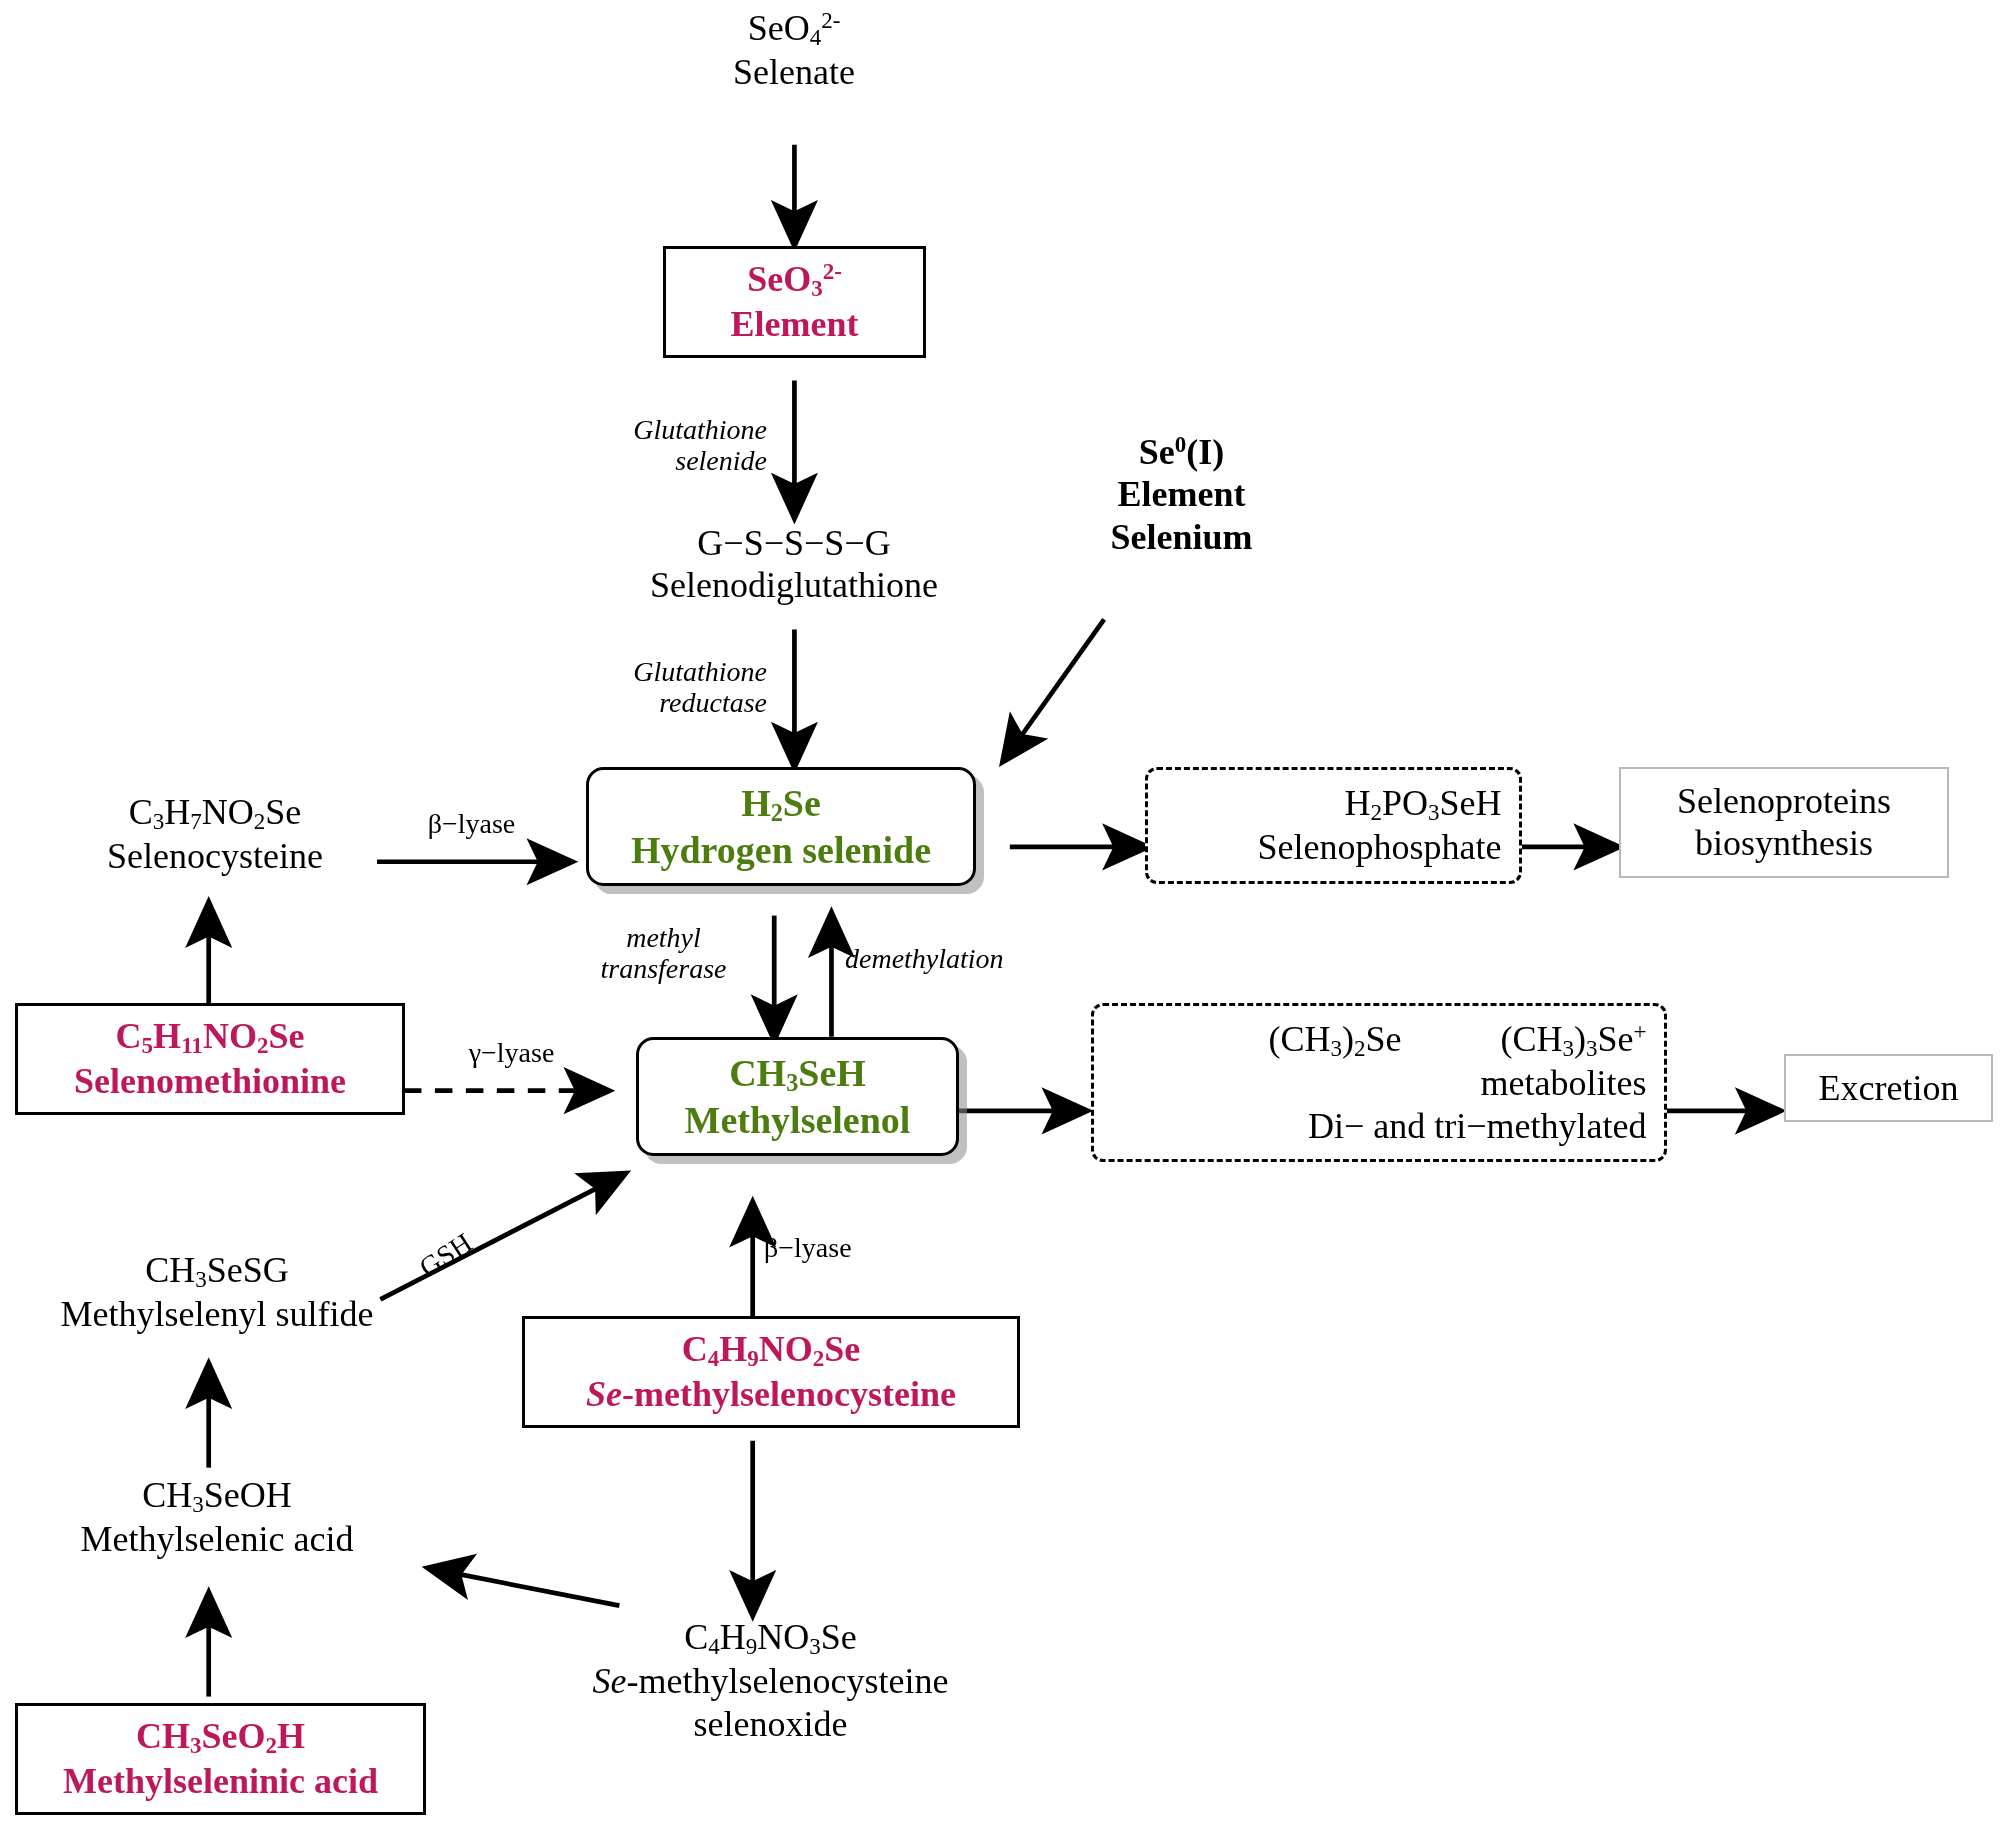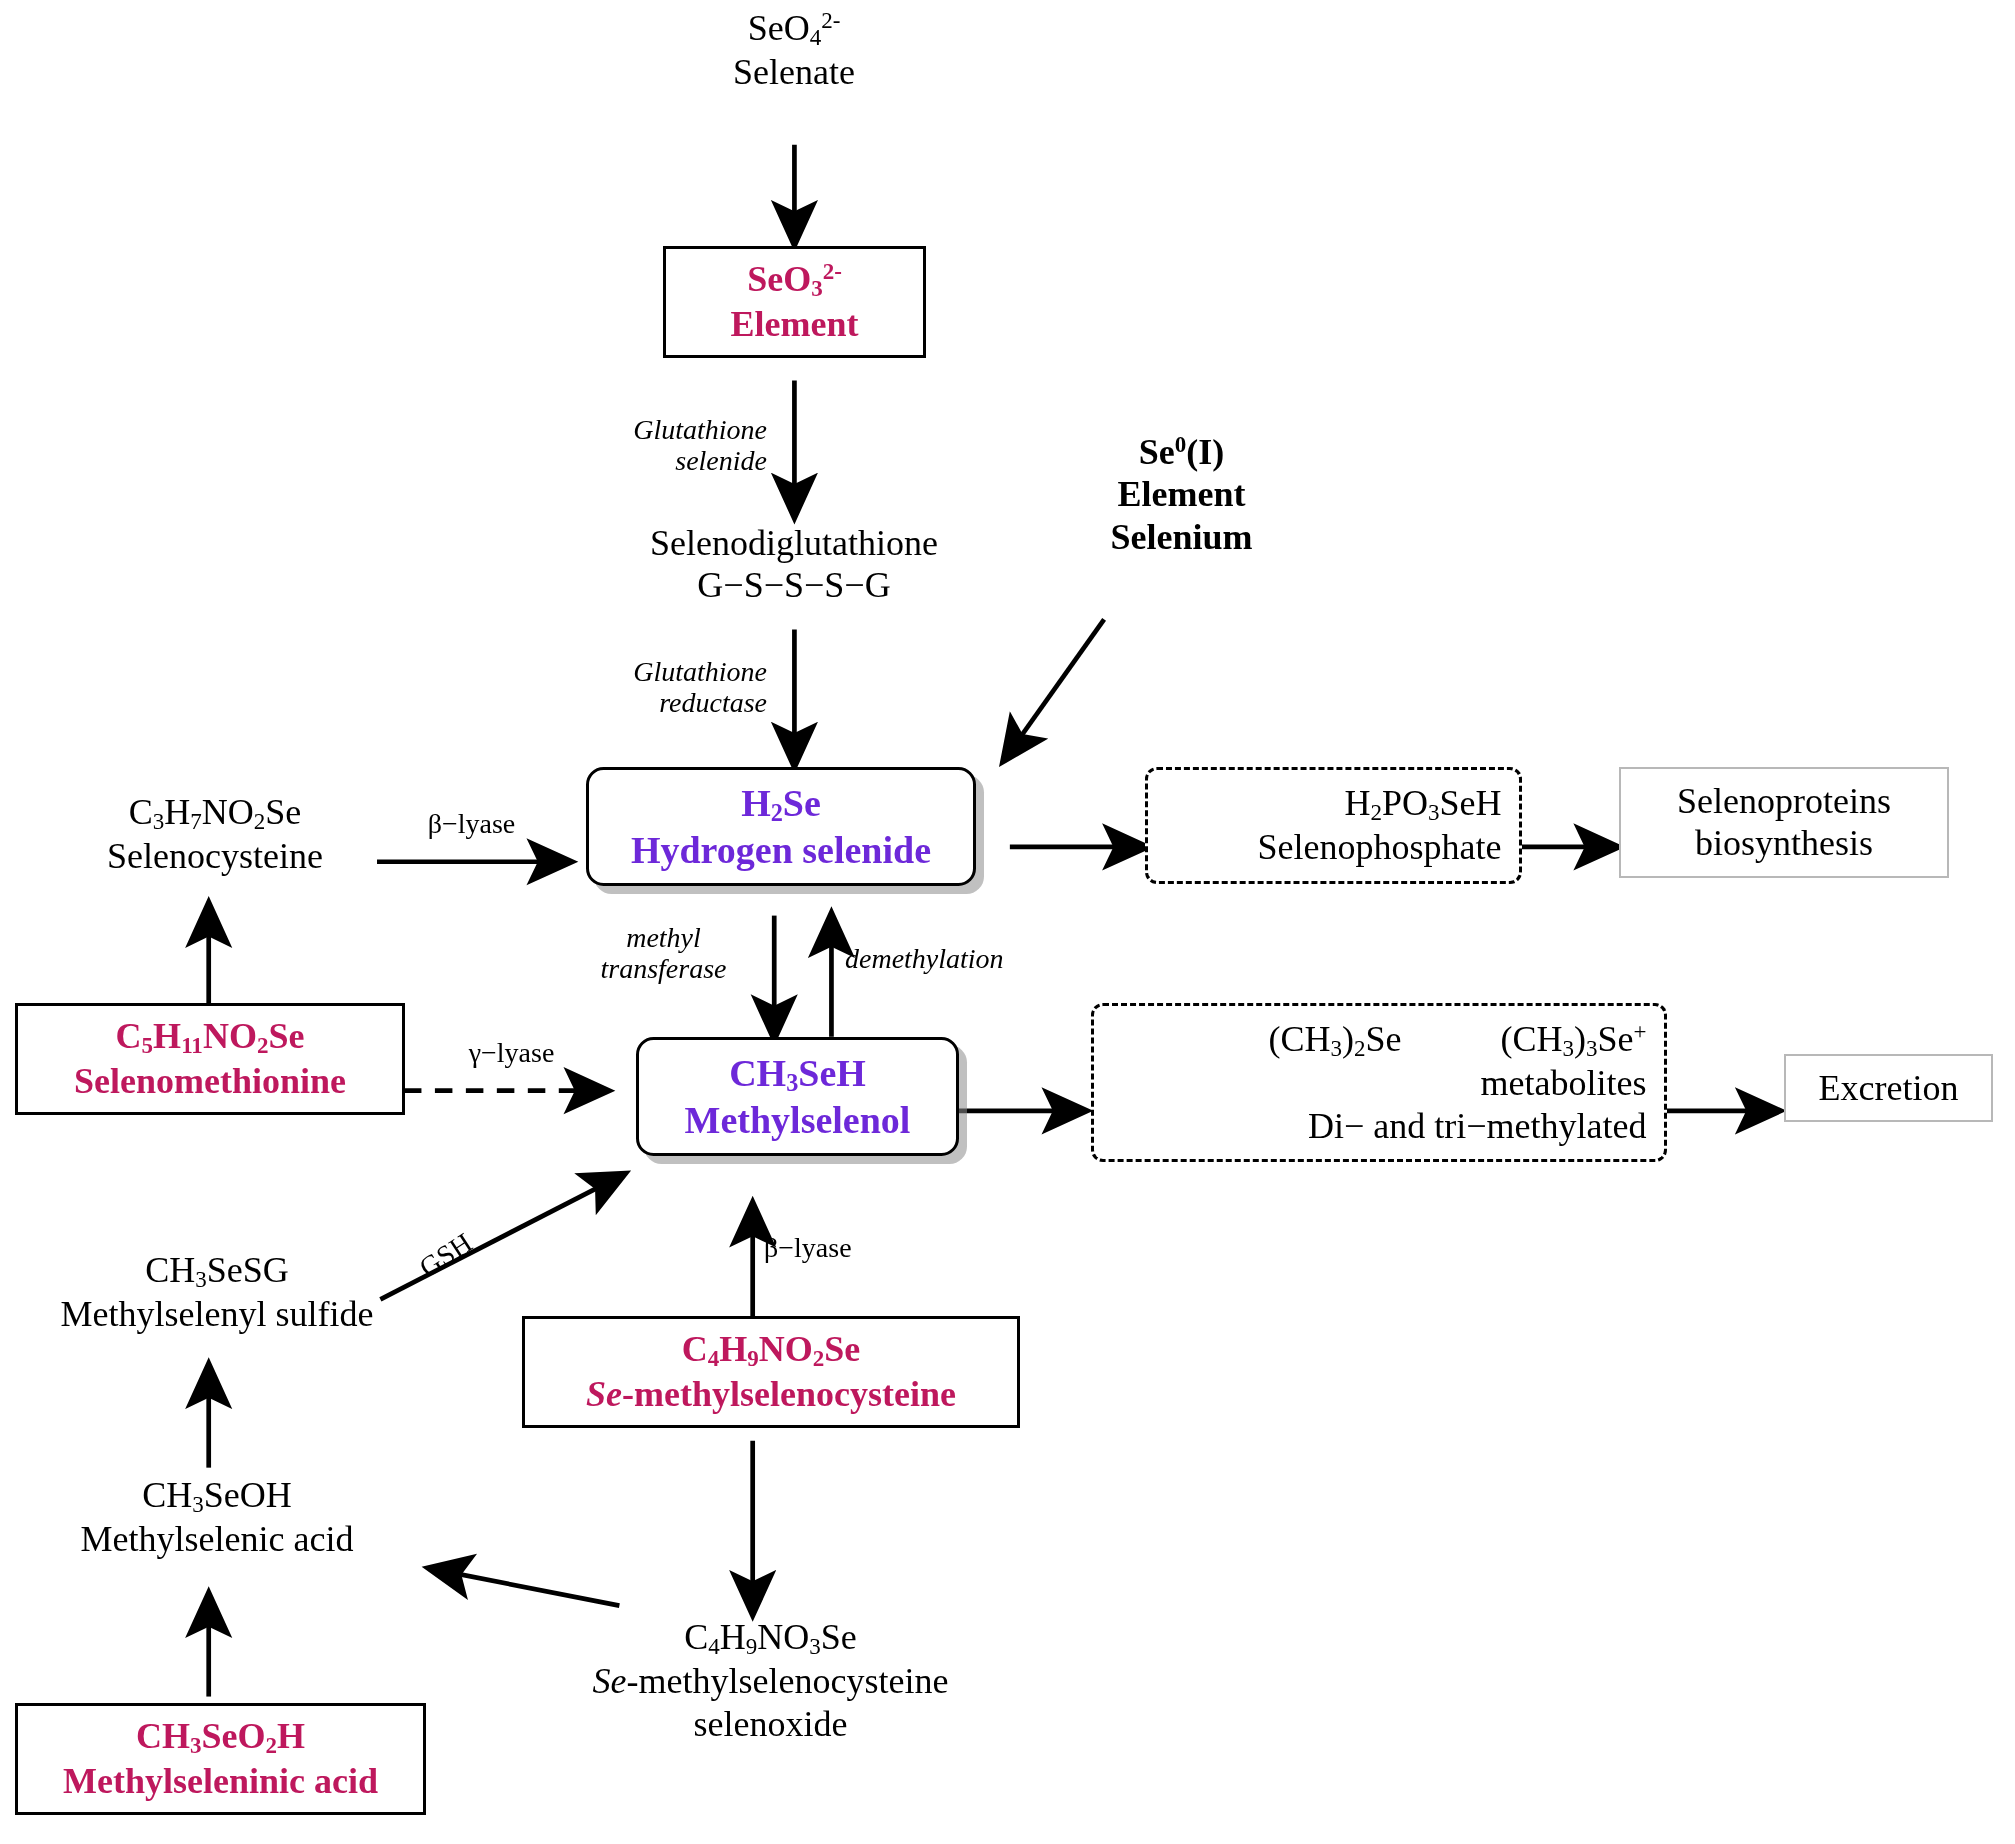--- a/index.html
+++ b/index.html
@@ -39,21 +39,21 @@
     font-size: 36px;
     padding: 9.4px 17.5px;
     box-sizing: border-box;
   }
   .boxblue .l { display: block; }
   
   .roundred {
     border: 3.4px solid #000000;
     border-radius: 17.5px;
     background: #ffffff;
-    color: #6d28d9;
+    color: #4d7c0f;
     font-weight: bold;
     font-size: 38px;
     padding: 10.8px 20px;
     box-sizing: border-box;
     box-shadow: 8px 8px 0 rgba(140,140,140,0.55);
   }
   .roundred .l { display: block; }
   
   .dashbox {
     border: 3.4px dashed #000000;
@@ -167,22 +167,22 @@
     <span class="l">SeO<sub>3</sub><sup>2-</sup></span>
     <span class="l">Element</span>
   </div>
 
   <div class="label" style="left:592px; top:414px; width:175px; text-align:right;">
     <span class="l">Glutathione</span>
     <span class="l">selenide</span>
   </div>
 
   <div class="node plain" style="left:592px; top:522px; width:404px;">
+    <span class="l">G−S−S−S−G</span>
     <span class="l">Selenodiglutathione</span>
-    <span class="l">G−S−S−S−G</span>
   </div>
 
   <div class="label" style="left:592px; top:656px; width:175px; text-align:right;">
     <span class="l">Glutathione</span>
     <span class="l">reductase</span>
   </div>
 
   <div class="node plain" style="left:1057px; top:431px; width:249px;font-weight:bold;">
     <span class="l">Se<sup>0</sup>(I)</span>
     <span class="l">Element</span>

